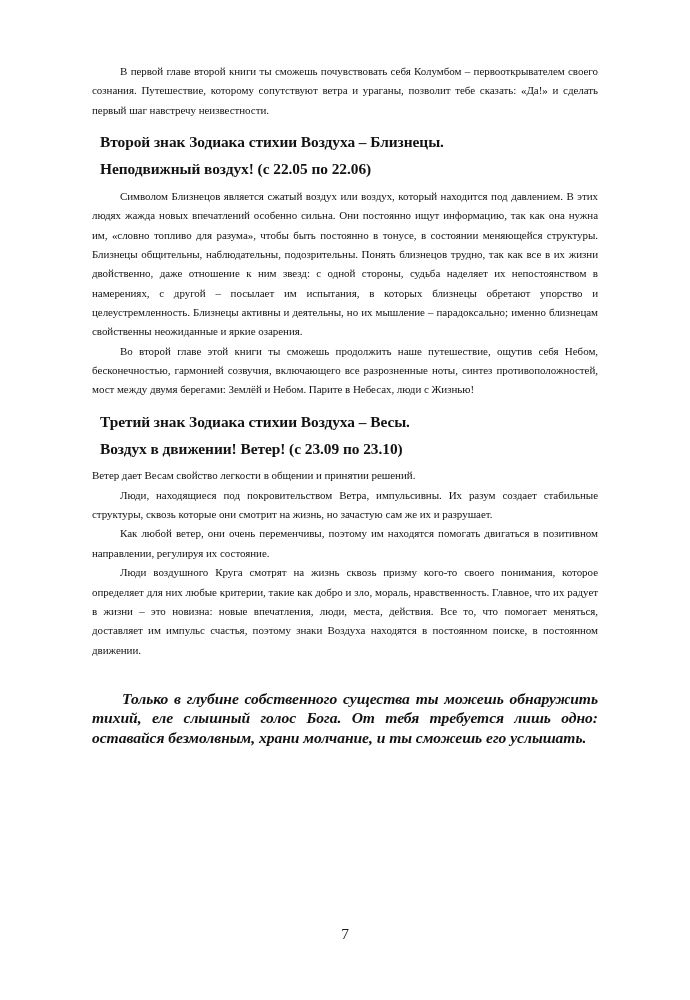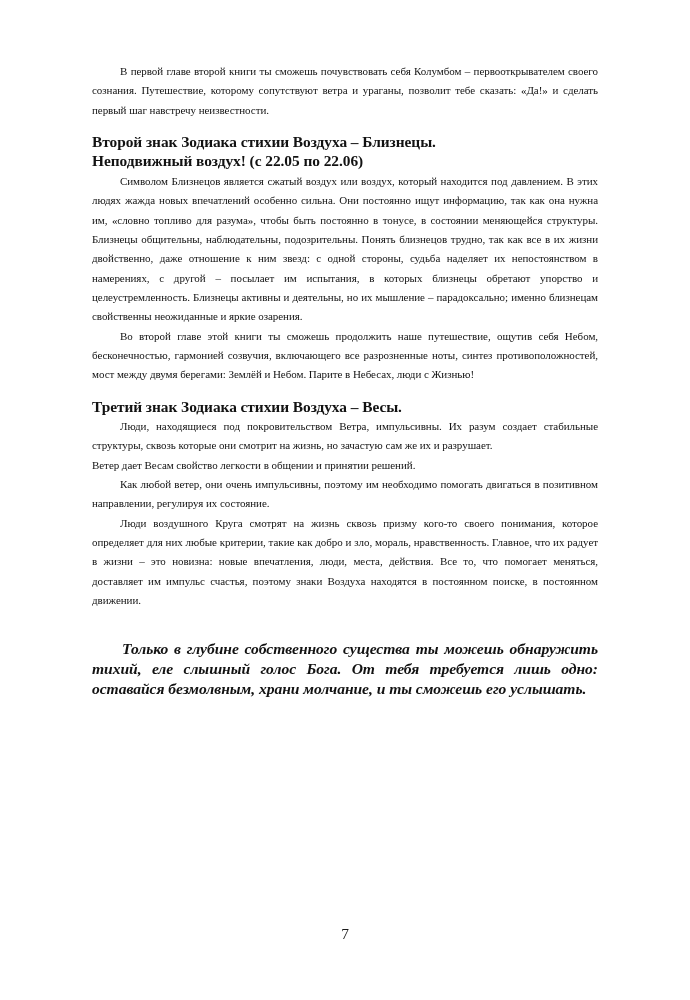--- a/index.html
+++ b/index.html
@@ -38,21 +38,21 @@
     text-indent: 28px;
     letter-spacing: -0.05px;
     word-spacing: 0px;
     -webkit-hyphens: none;
     hyphens: none;
   }
   p.body-par.no-indent {
     text-indent: 0;
   }
   .heading {
-    margin: 0;
+    margin: 8px;
     font-size: 15.4px;
     line-height: 19.4px;
     font-weight: bold;
     text-align: left;
     letter-spacing: -0.05px;
   }
   .heading-block {
     margin-top: 12px;
     margin-bottom: 1px;
   }
@@ -103,27 +103,28 @@
       <div class="heading">Второй знак Зодиака стихии Воздуха – Близнецы.</div>
       <div class="heading">Неподвижный воздух! (с 22.05 по 22.06)</div>
     </div>
 
     <p class="body-par">Символом Близнецов является сжатый воздух или воздух, который находится под давлением. В этих людях жажда новых впечатлений особенно сильна. Они постоянно ищут информацию, так как она нужна им, «словно топливо для разума», чтобы быть постоянно в тонусе, в состоянии меняющейся структуры. Близнецы общительны, наблюдательны, подозрительны. Понять близнецов трудно, так как все в их жизни двойственно, даже отношение к ним звезд: с одной стороны, судьба наделяет их непостоянством в намерениях, с другой – посылает им испытания, в которых близнецы обретают упорство и целеустремленность. Близнецы активны и деятельны, но их мышление – парадоксально; именно близнецам свойственны неожиданные и яркие озарения.</p>
 
     <p class="body-par">Во второй главе этой книги ты сможешь продолжить наше путешествие, ощутив себя Небом, бесконечностью, гармонией созвучия, включающего все разрозненные ноты, синтез противоположностей, мост между двумя берегами: Землёй и Небом. Парите в Небесах, люди с Жизнью!</p>
 
     <div class="heading-block">
       <div class="heading">Третий знак Зодиака стихии Воздуха – Весы.</div>
+      <div class="heading">Воздух в движении! Ветер! (с 23.09 по 23.10)</div>
     </div>
+
+    <p class="body-par no-indent">Ветер дает Весам свойство легкости в общении и принятии решений.</p>
 
     <p class="body-par">Люди, находящиеся под покровительством Ветра, импульсивны. Их разум создает стабильные структуры, сквозь которые они смотрит на жизнь, но зачастую сам же их и разрушает.</p>
 
-    <p class="body-par no-indent">Ветер дает Весам свойство легкости в общении и принятии решений.</p>
-
-    <p class="body-par">Как любой ветер, они очень импульсивны, поэтому им необходимо помогать двигаться в позитивном направлении, регулируя их состояние.</p>
+    <p class="body-par">Как любой ветер, они очень переменчивы, поэтому им находятся помогать двигаться в позитивном направлении, регулируя их состояние.</p>
 
     <p class="body-par">Люди воздушного Круга смотрят на жизнь сквозь призму кого-то своего понимания, которое определяет для них любые критерии, такие как добро и зло, мораль, нравственность. Главное, что их радует в жизни – это новизна: новые впечатления, люди, места, действия. Все то, что помогает меняться, доставляет им импульс счастья, поэтому знаки Воздуха находятся в постоянном поиске, в постоянном движении.</p>
 
 
     <div class="quote-block">
       <p class="quote">Только в глубине собственного существа ты можешь обнаружить тихий, еле слышный голос Бога. От тебя требуется лишь одно: оставайся безмолвным, храни молчание, и ты сможешь его услышать.</p>
     </div>
 
   </div>
 

